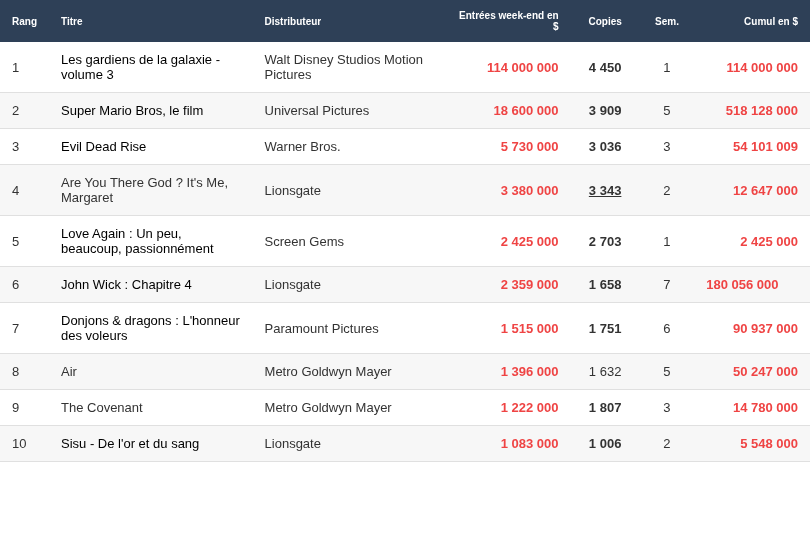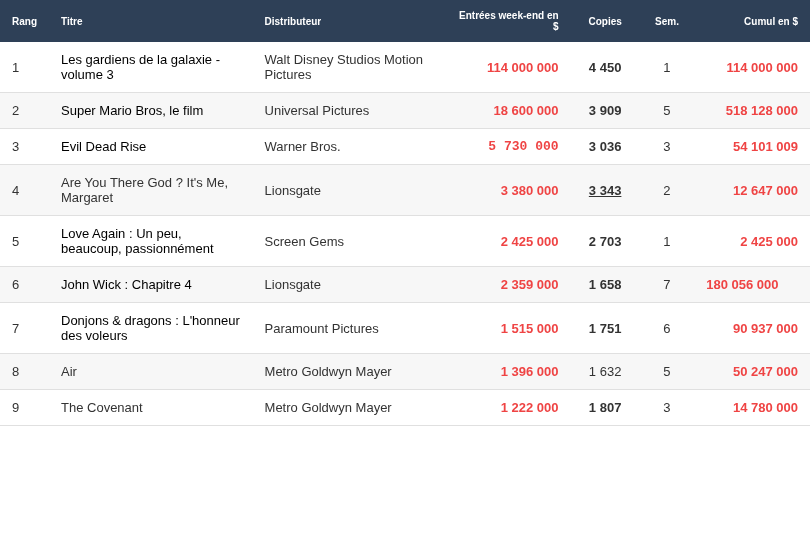--- a/index.html
+++ b/index.html
@@ -115,21 +115,21 @@
         <td>Universal Pictures</td>
         <td class="right" style="text-align: right;">18 600 000</td>
         <td class="center" style="font-weight: bold;">3 909</td>
         <td class="center">5</td>
         <td class="right" style="text-align: right;">518 128 000</td>
       </tr>
       <tr>
         <td>3</td>
         <td><a class="movie-link" href="#">Evil Dead Rise</a></td>
         <td>Warner Bros.</td>
-        <td class="right" style="text-align: right; font-family: Liberation Mono, monospace;">5 730 000</td>
+        <td class="right" style="text-align: right;">5 730 000</td>
         <td class="center" style="font-weight: bold;">3 036</td>
         <td class="center">3</td>
         <td class="right" style="text-align: right;">54 101 009</td>
       </tr>
       <tr>
         <td>4</td>
         <td>Are You There God ? It's Me, Margaret</td>
         <td>Lionsgate</td>
         <td class="right" style="text-align: right;">3 380 000</td>
         <td class="center" style="font-weight: bold; text-decoration: underline;">3 343</td>
@@ -174,14 +174,23 @@
       </tr>
       <tr>
         <td>9</td>
         <td>The Covenant</td>
         <td>Metro Goldwyn Mayer</td>
         <td class="right" style="text-align: right;">1 222 000</td>
         <td class="center" style="font-weight: bold;">1 807</td>
         <td class="center">3</td>
         <td class="right" style="text-align: right;">14 780 000</td>
       </tr>
+      <tr>
+        <td>10</td>
+        <td><a class="movie-link" href="#">Sisu - De l'or et du sang</a></td>
+        <td>Lionsgate</td>
+        <td class="right" style="text-align: right;">1 083 000</td>
+        <td class="center" style="font-weight: bold;">1 006</td>
+        <td class="center">2</td>
+        <td class="right" style="text-align: right;">5 548 000</td>
+      </tr>
     </tbody>
 </table>
 
 </body></html>

